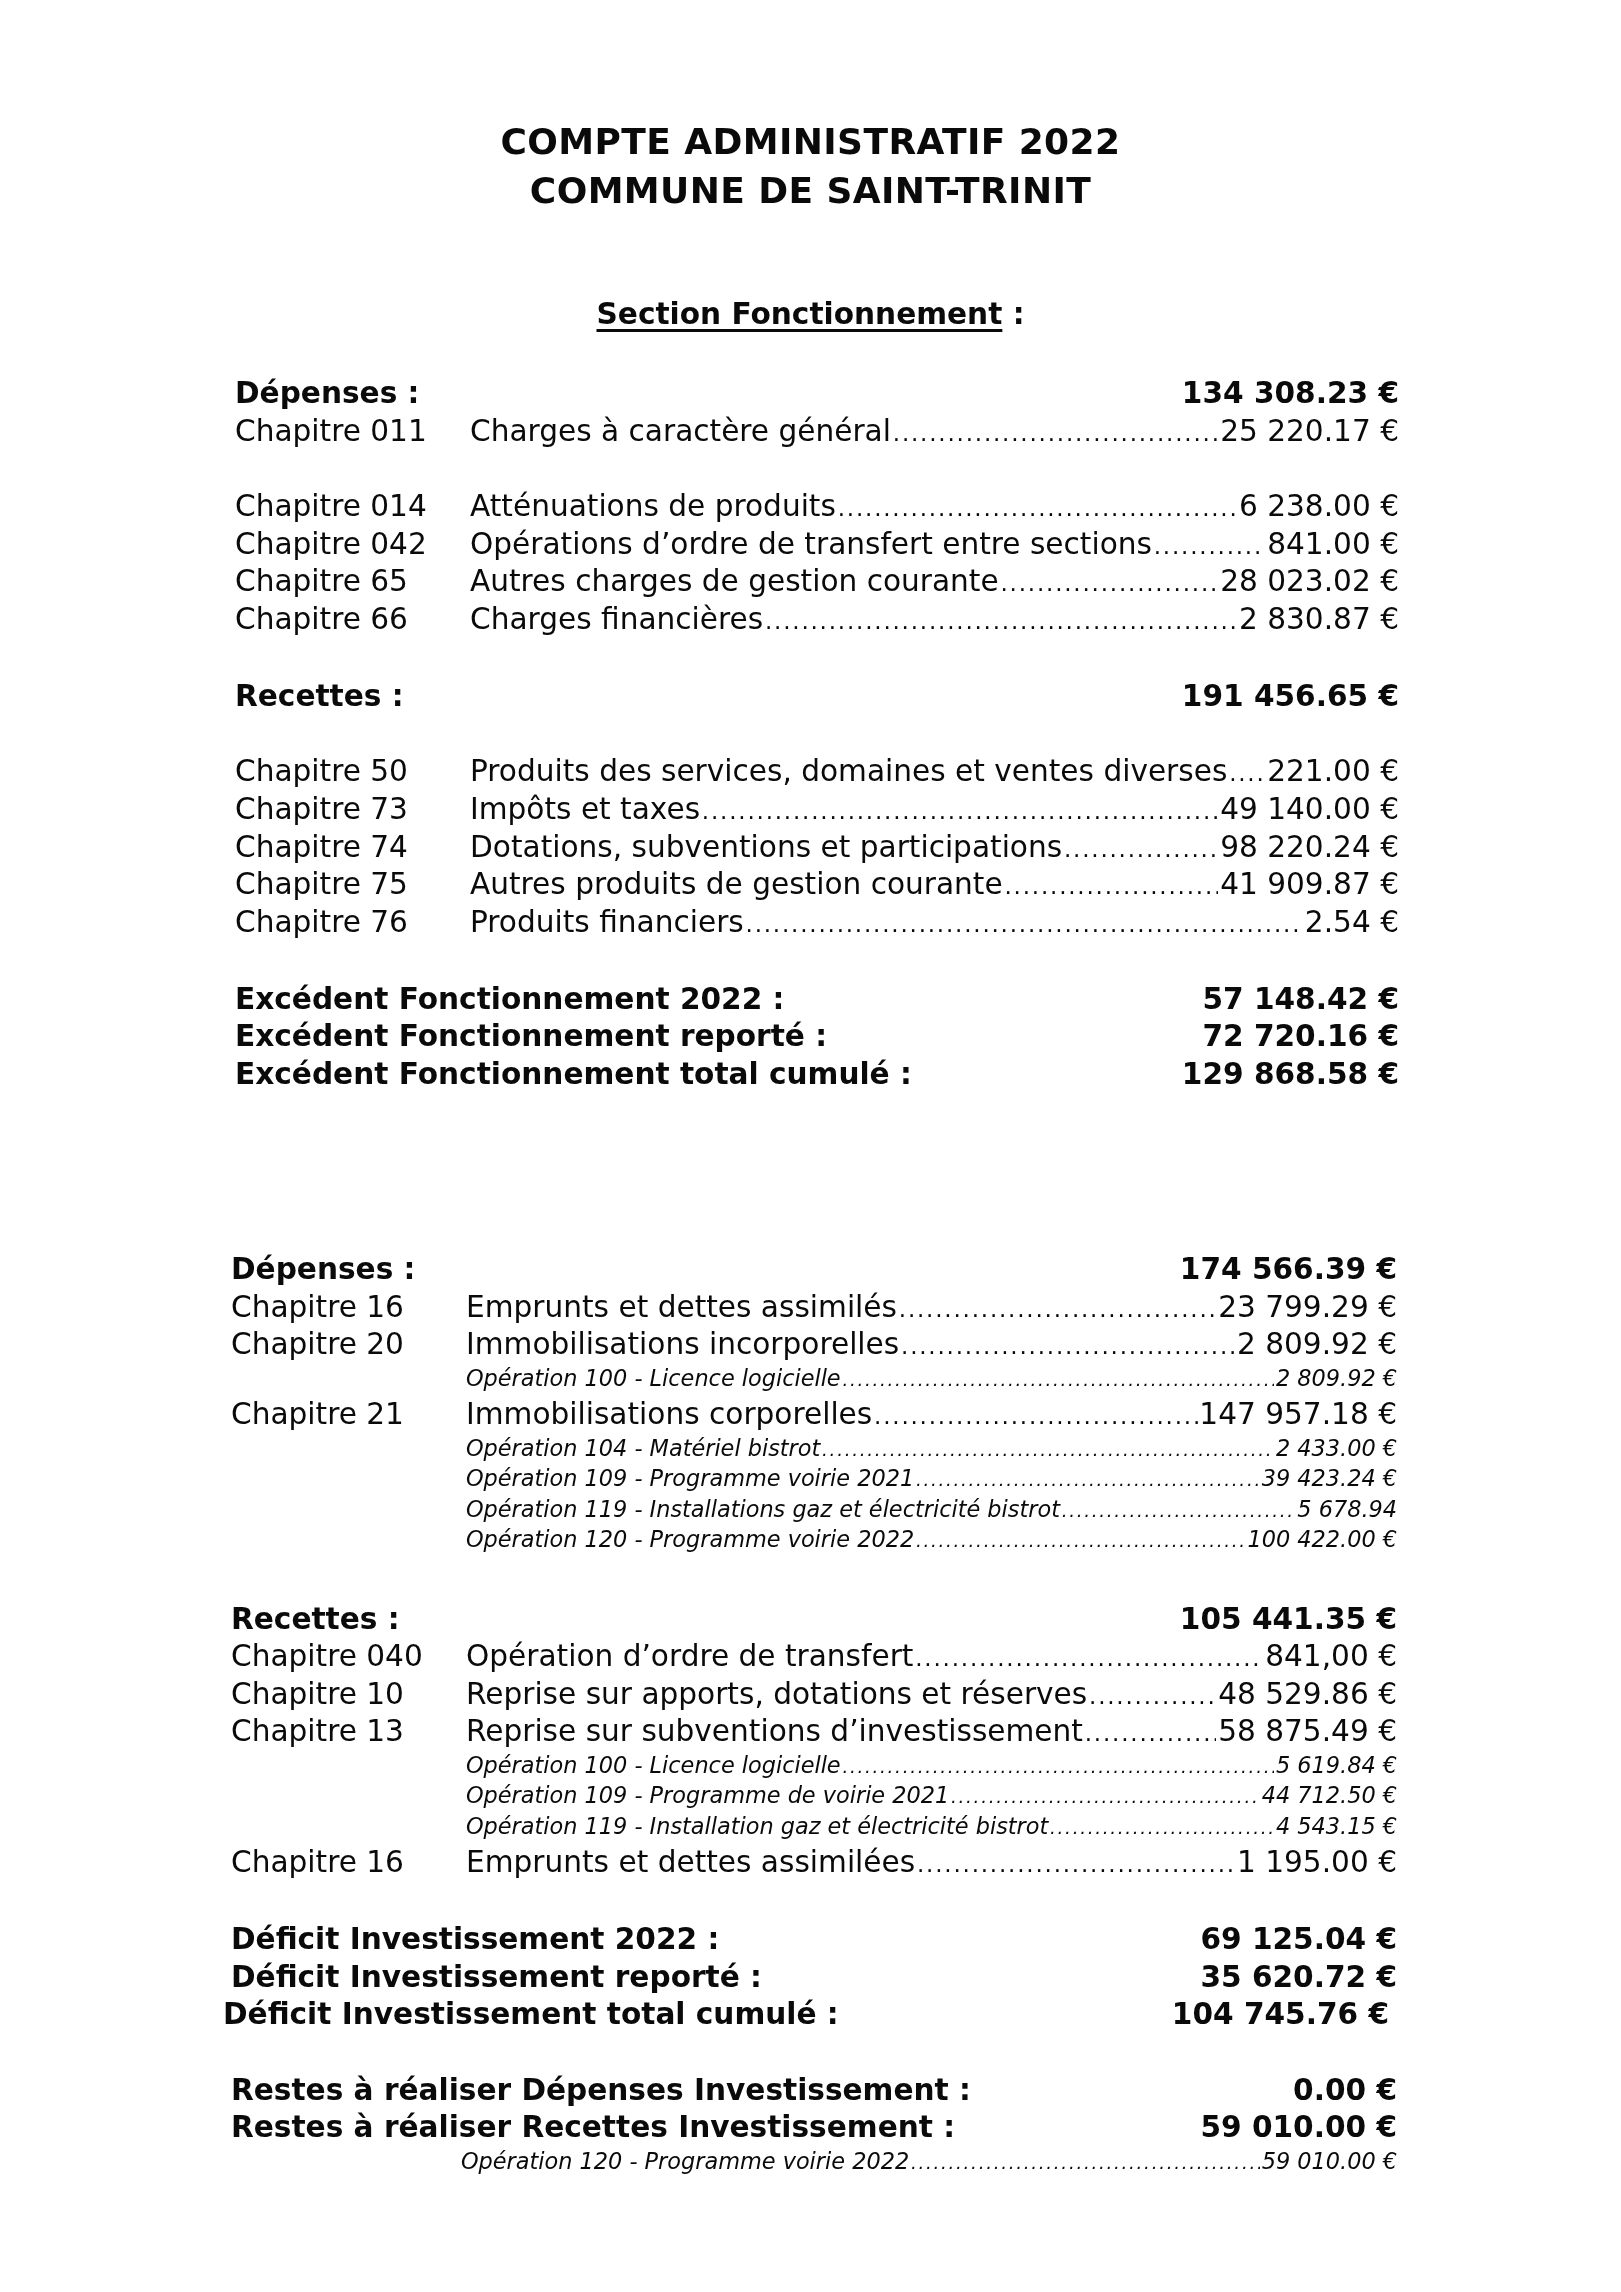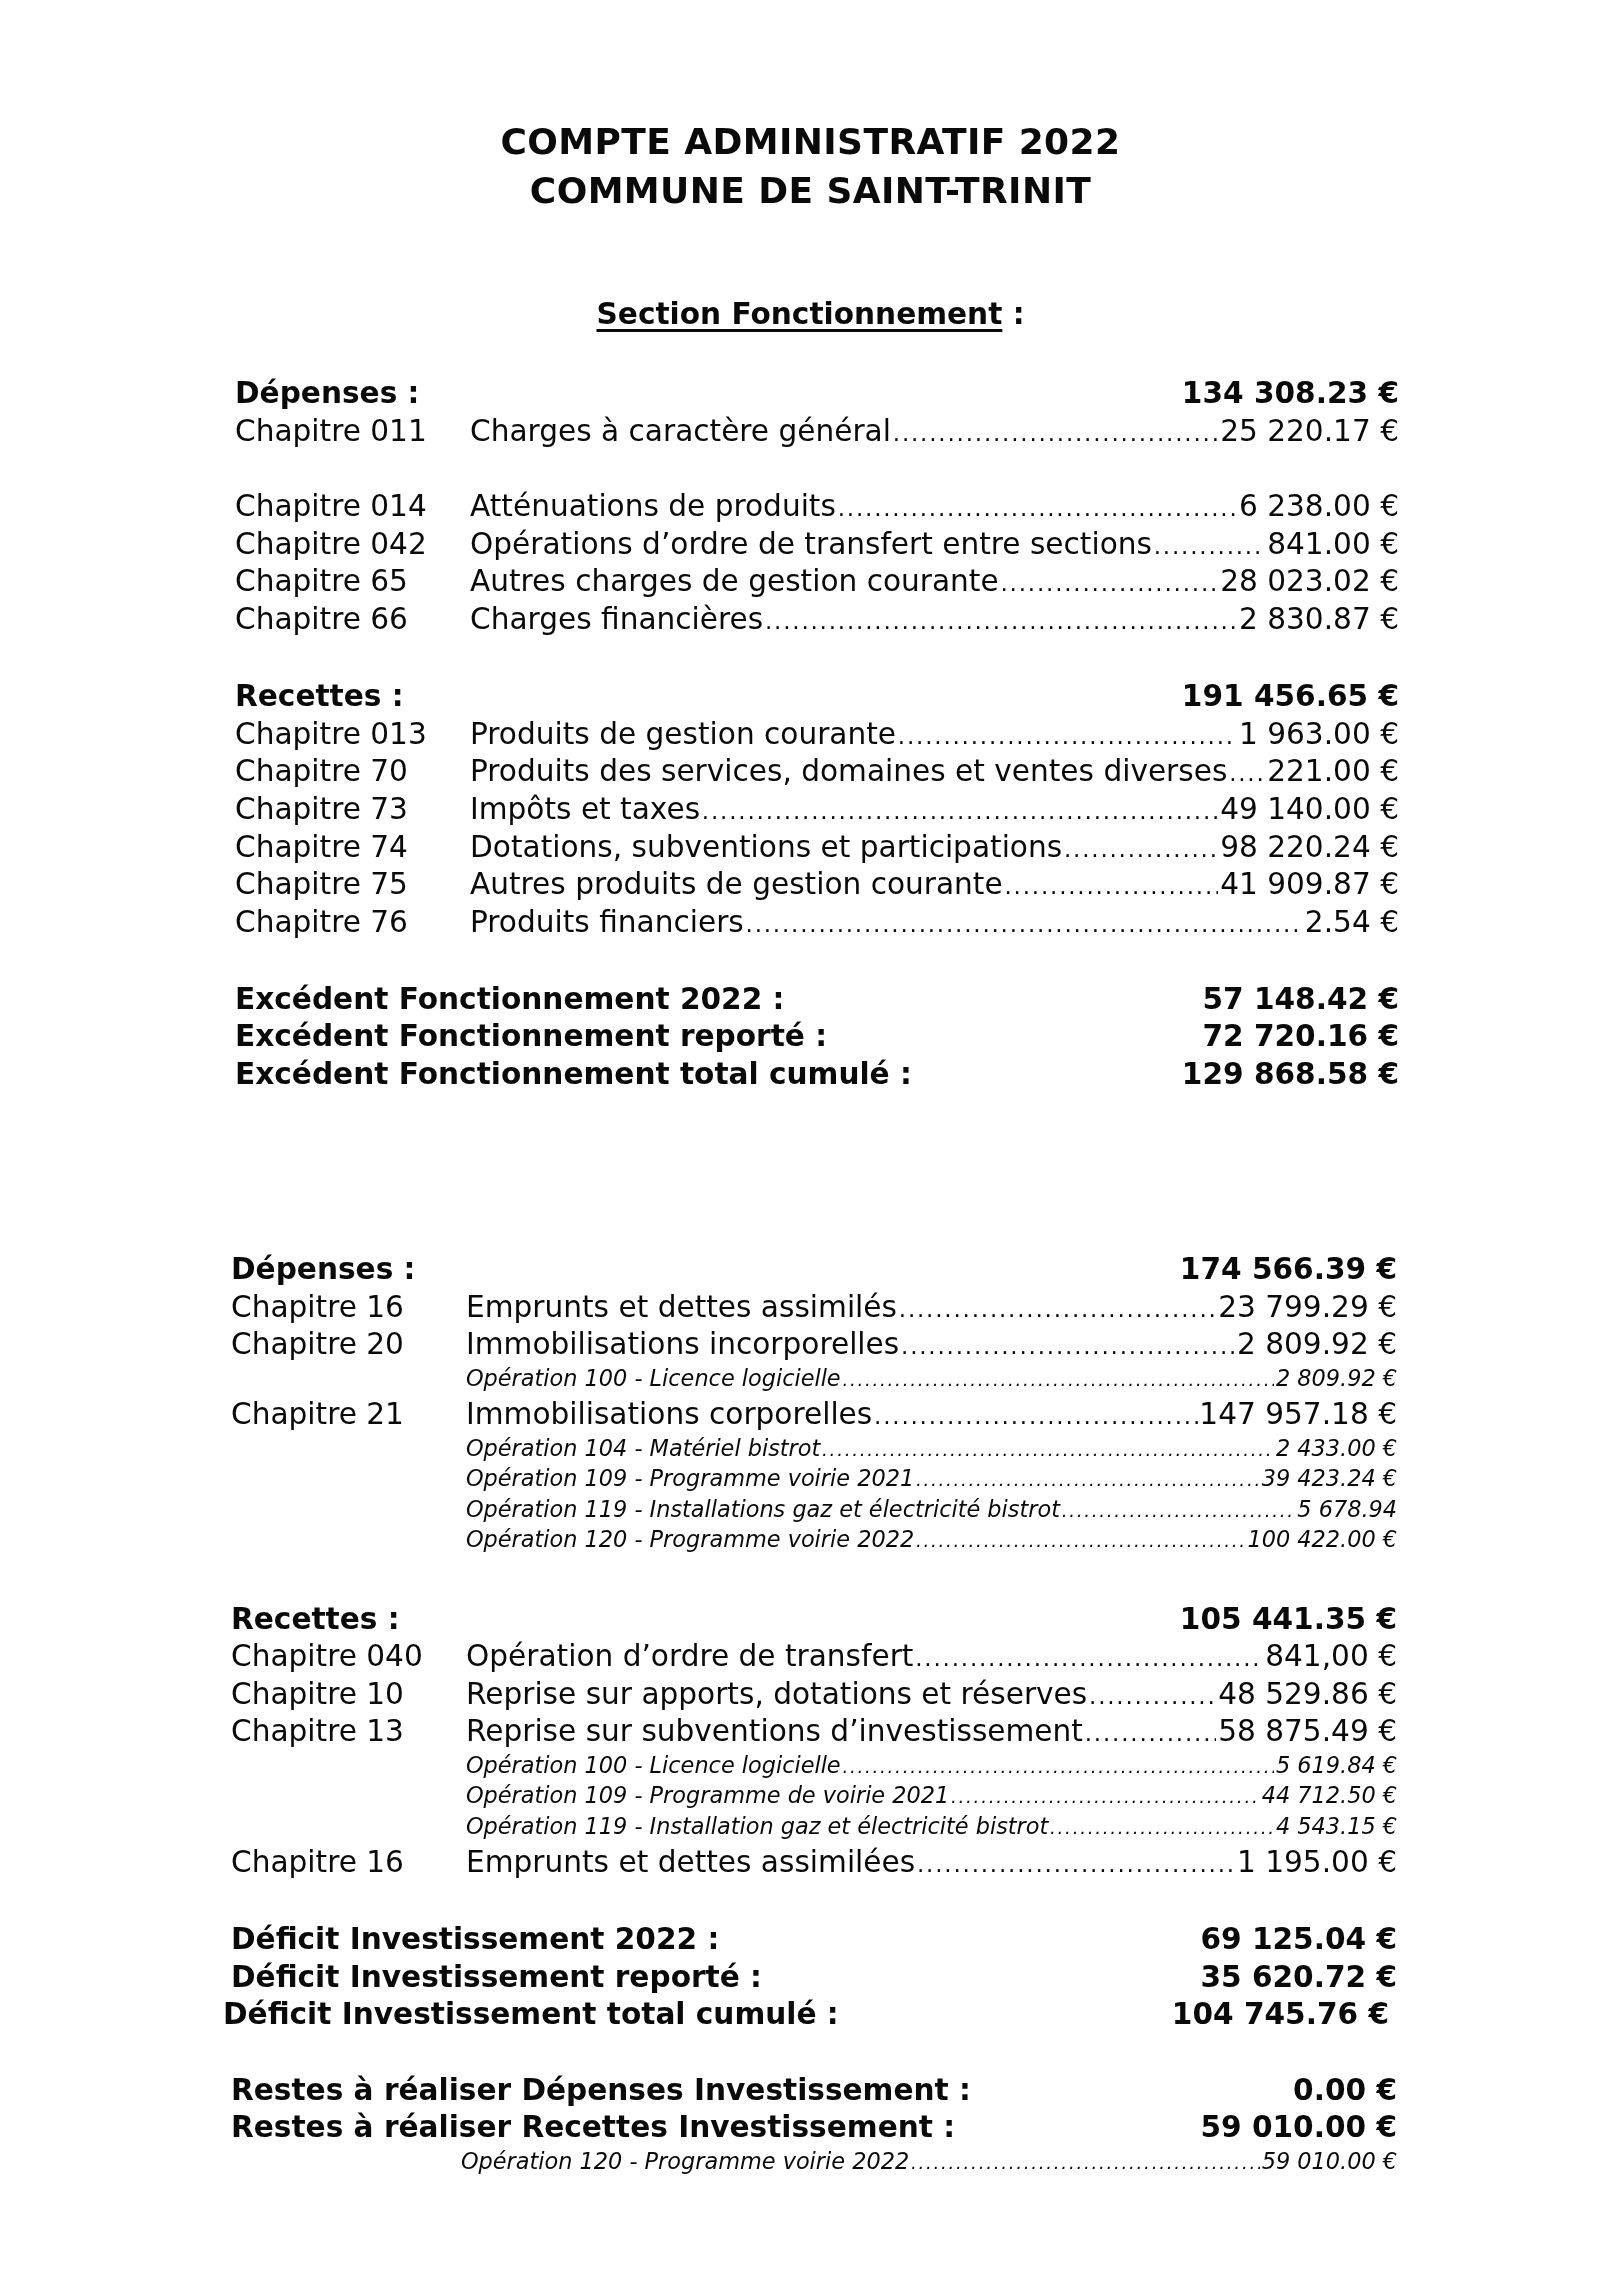--- a/index.html
+++ b/index.html
@@ -83,28 +83,22 @@
     <span class="chap">Chapitre 66</span>
     <span class="desc">Charges financières</span>
     <span class="dots"></span>
     <span class="amt">2 830.87 €</span>
   </div>
 
   <div class="row head" style="top:677px;">
     <span class="label">Recettes :</span>
     <span class="amt">191 456.65 €</span>
   </div>
-  <div class="row" style="top:715px;">
-    <span class="chap">Chapitre 013</span>
-    <span class="desc">Produits de gestion courante</span>
-    <span class="dots"></span>
-    <span class="amt">1 963.00 €</span>
-  </div>
   <div class="row" style="top:752px;">
-    <span class="chap">Chapitre 70</span>
+    <span class="chap">Chapitre 50</span>
     <span class="desc">Produits des services, domaines et ventes diverses</span>
     <span class="dots"></span>
     <span class="amt">221.00 €</span>
   </div>
   <div class="row" style="top:790px;">
     <span class="chap">Chapitre 73</span>
     <span class="desc">Impôts et taxes</span>
     <span class="dots"></span>
     <span class="amt">49 140.00 €</span>
   </div>

